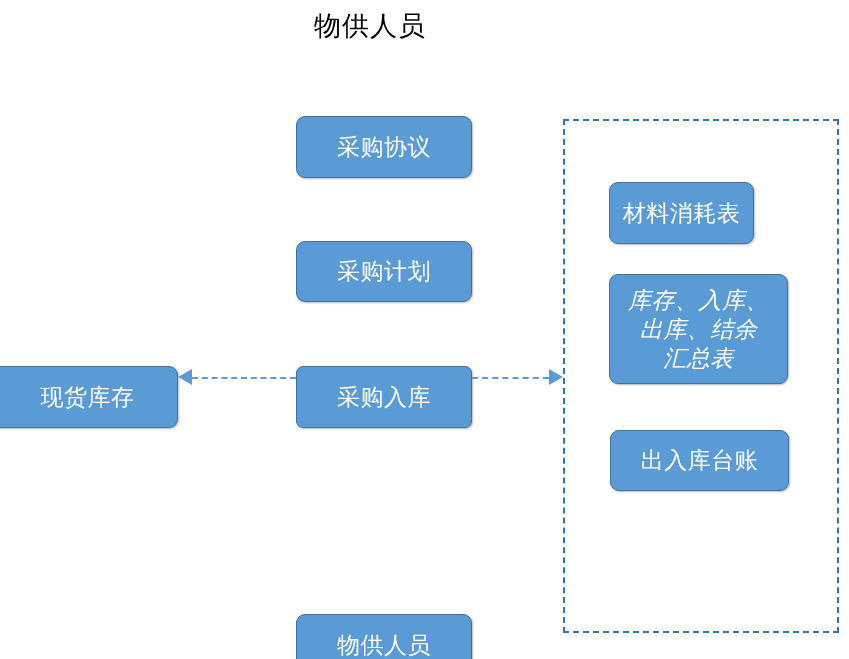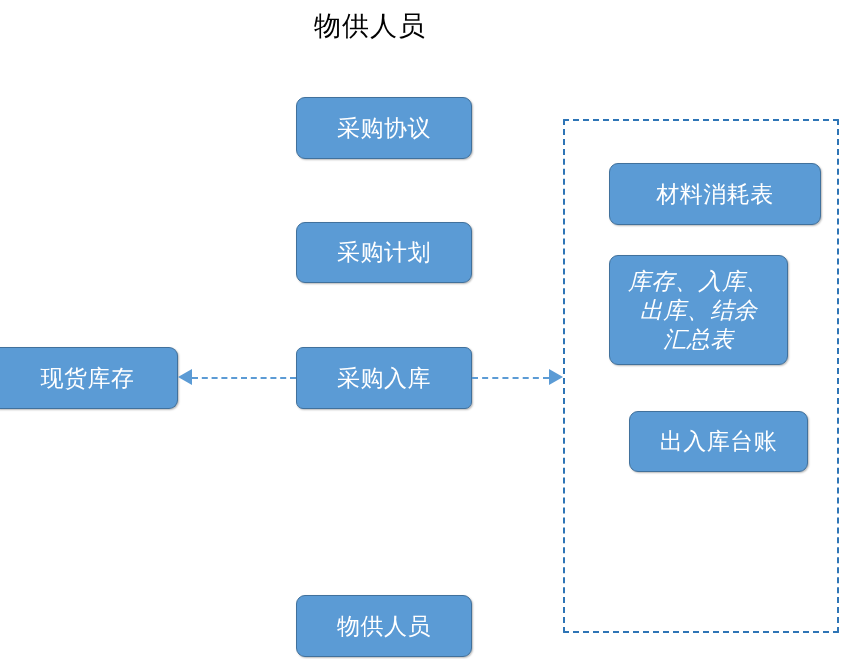--- a/index.html
+++ b/index.html
@@ -39,20 +39,21 @@
     font-size: 23px;
     line-height: 29px;
     display: flex;
     align-items: center;
     justify-content: center;
     text-align: center;
     font-family: "Liberation Serif", "DejaVu Serif", serif;
     box-shadow: 1px 1px 2px rgba(0,0,0,0.28);
     white-space: pre-line;
     letter-spacing: 0.5px;
+    margin-top: 19px;
   }
   .node-left {
     border-radius: 0 9px 9px 0;
     border-left: none;
   }
   .dashed-group {
     position: absolute;
     box-sizing: border-box;
     border: 2px dashed #2E75B6;
     background: transparent;
@@ -92,27 +93,27 @@
 
   <div class="node" style="left:296px; top:222px; width:176px; height:61px;">采购计划</div>
 
   <div class="node" style="left:296px; top:347px; width:176px; height:62px;border-radius:7px;">采购入库</div>
 
 
   <div class="node" style="left:296px; top:595px; width:176px; height:62px;">物供人员</div>
 
   <div class="dashed-group" style="left:563px; top:119px; width:276px; height:514px;"></div>
 
-  <div class="node" style="left:609px; top:163px; width:212px; height:62px;">材料消耗表</div>
+  <div class="node" style="left:609px; top:163px; width:145px; height:62px;">材料消耗表</div>
 
   <div class="node" style="left:609px; top:255px; width:179px; height:110px;font-style:italic;">库存、入库、
 出库、结余
 汇总表</div>
 
-  <div class="node" style="left:629px; top:411px; width:179px; height:61px;">出入库台账</div>
+  <div class="node" style="left:610px; top:411px; width:179px; height:61px;">出入库台账</div>
 
 
   <div class="connector" style="left:192px; top:377px; width:104px;"></div>
   <div class="arrow-head arrow-left" style="left:178px; top:369px;"></div>
 
   <div class="connector" style="left:472px; top:377px; width:77px;"></div>
   <div class="arrow-head arrow-right" style="left:549px; top:369px;"></div>
 
 </div>
 

